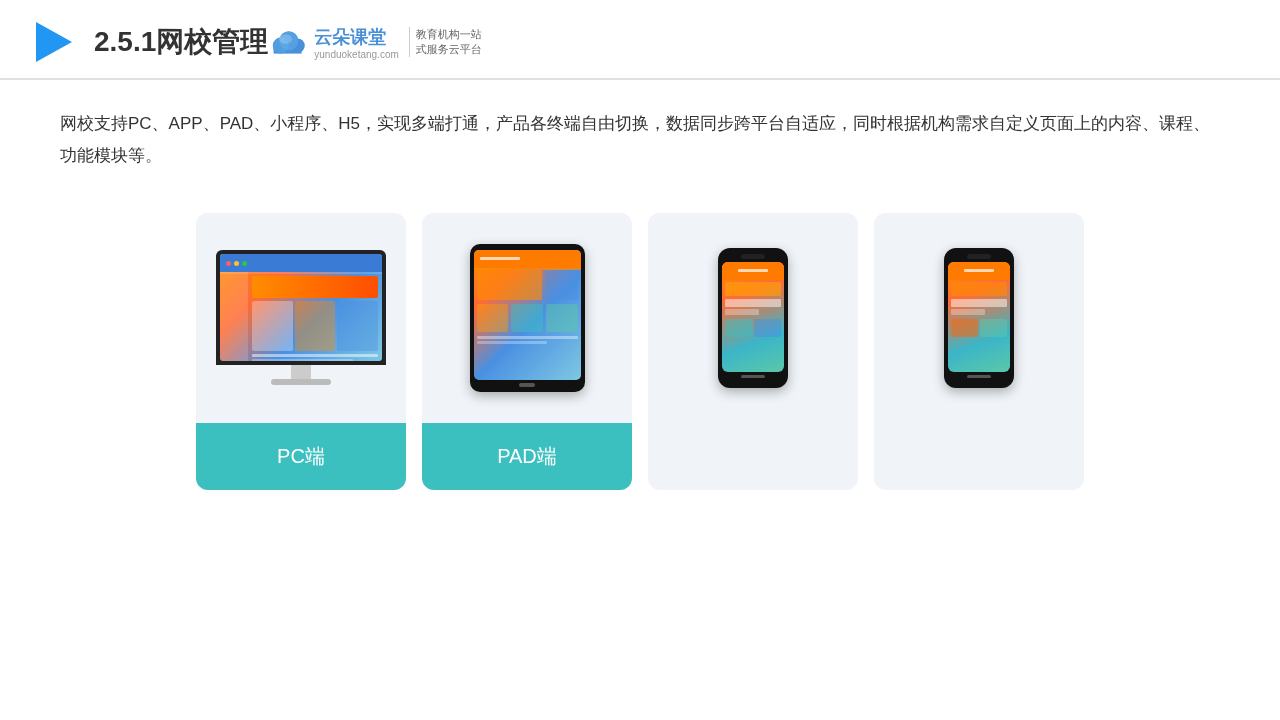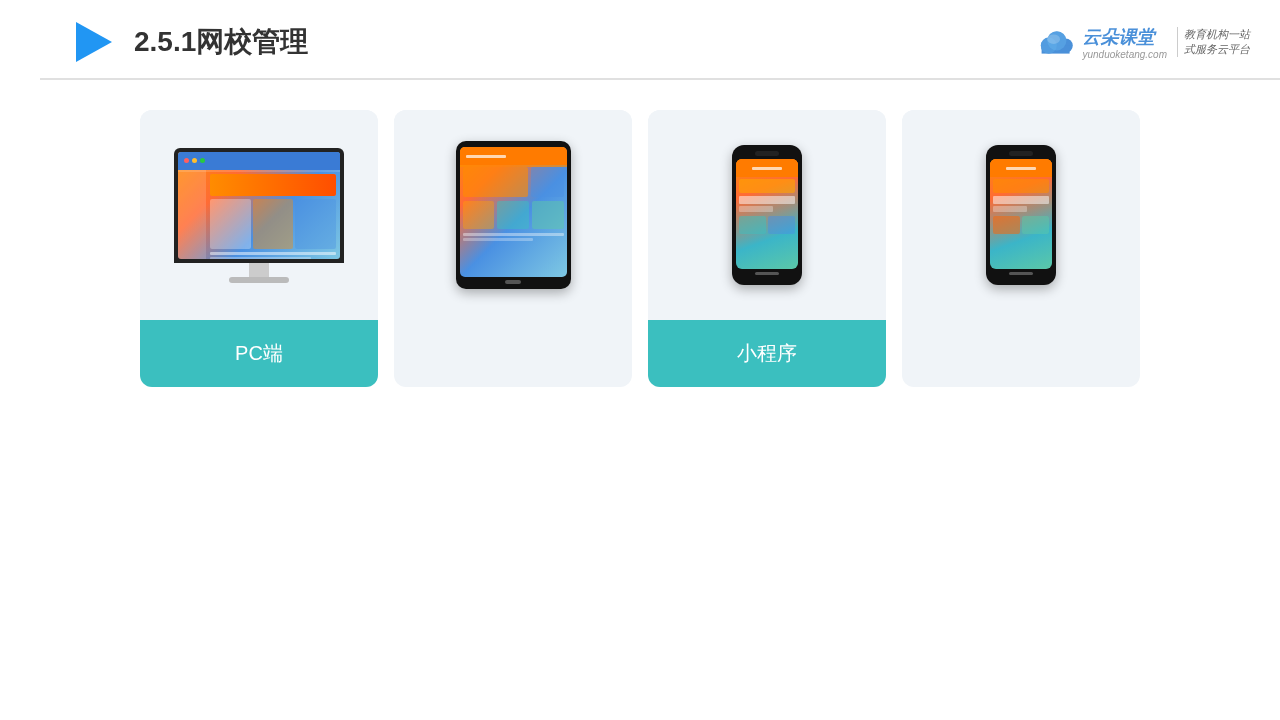--- a/index.html
+++ b/index.html
@@ -15,24 +15,23 @@
       width: 1280px;
       height: 720px;
       background: #ffffff;
       position: relative;
     }
 
     
     .header {
       display: flex;
       align-items: center;
-      justify-content: space-between;
+      justify-content: flex-start;
       padding: 18px 30px 12px 30px;
       border-bottom: 2px solid #e0e0e0;
-      margin-left: 40px;
     }
 
     .header-left {
       display: flex;
       align-items: center;
       gap: 16px;
     }
 
     .play-icon {
       width: 48px;
@@ -42,21 +41,20 @@
     .page-title {
       font-size: 28px;
       font-weight: bold;
       color: #333333;
     }
 
     .logo-area {
       display: flex;
       flex-direction: column;
       align-items: center;
-      font-style: italic;
     }
 
     .logo-cloud {
       display: flex;
       align-items: center;
       gap: 6px;
     }
 
     .logo-text-main {
       font-size: 18px;
@@ -88,21 +86,21 @@
     .cards-section {
       display: flex;
       gap: 16px;
       padding: 30px 60px 20px 60px;
       justify-content: center;
     }
 
     .device-card {
       background: #f0f4f8;
       border-radius: 12px;
-      width: 238px;
+      width: 210px;
       overflow: hidden;
       display: flex;
       flex-direction: column;
     }
 
     .card-image-area {
       height: 210px;
       display: flex;
       align-items: center;
       justify-content: center;
@@ -290,20 +288,21 @@
         <div>
           <div class="logo-text-main">云朵课堂</div>
           <div class="logo-url">yunduoketang.com</div>
         </div>
         <div class="logo-subtitle" style="white-space:pre-line;font-size:11px;color:#666;line-height:1.4;border-left:1px solid #ccc;padding-left:6px;margin-left:4px;">教育机构一站
 式服务云平台</div>
       </div>
     </div>
   </div>
 
+  <div class="description">网校支持PC、APP、PAD、小程序、H5，实现多端打通，产品各终端自由切换，数据同步跨平台自适应，同时根据机构需求自定义页面上的内容、课程、功能模块等。</div>
 
   <div class="cards-section">
 
     <div class="device-card">
       <div class="card-image-area">
         <div class="pc-monitor">
           <div class="monitor-screen-wrap">
             <div class="monitor-screen">
 
               <div style="position:absolute;top:0;left:0;right:0;height:18px;background:#3a7bd5;display:flex;align-items:center;padding:0 6px;gap:3px;">
@@ -354,20 +353,21 @@
                 <div style="flex:1;background:rgba(59,191,191,0.5);border-radius:2px;"></div>
                 <div style="flex:1;background:rgba(91,200,168,0.5);border-radius:2px;"></div>
               </div>
               <div style="height:3px;background:rgba(255,255,255,0.4);border-radius:1px;margin-bottom:2px;"></div>
               <div style="height:3px;background:rgba(255,255,255,0.3);border-radius:1px;width:70%;"></div>
             </div>
           </div>
           <div class="tablet-home"></div>
         </div>
       </div>
+      <div class="card-label">PAD端</div>
     </div>
 
     <div class="device-card">
       <div class="card-image-area">
         <div class="phone-device">
           <div class="phone-notch"></div>
           <div class="phone-screen">
             <div style="position:absolute;top:0;left:0;right:0;height:18px;background:#ff7b00;display:flex;align-items:center;justify-content:center;">
               <div style="width:30px;height:3px;background:rgba(255,255,255,0.7);border-radius:1px;"></div>
             </div>
@@ -377,21 +377,20 @@
               <div class="screen-line short" style="background:rgba(255,255,255,0.3);height:6px;margin-bottom:2px;border-radius:1px;"></div>
               <div style="display:flex;gap:2px;margin-top:4px;">
                 <div style="flex:1;height:18px;background:rgba(59,191,191,0.5);border-radius:2px;"></div>
                 <div style="flex:1;height:18px;background:rgba(74,144,226,0.5);border-radius:2px;"></div>
               </div>
             </div>
           </div>
           <div class="phone-home-bar"></div>
         </div>
       </div>
-      <div class="card-label">小程序</div>
     </div>
 
     <div class="device-card">
       <div class="card-image-area">
         <div class="phone-device">
           <div class="phone-notch"></div>
           <div class="phone-screen">
             <div style="position:absolute;top:0;left:0;right:0;height:18px;background:#ff7b00;display:flex;align-items:center;justify-content:center;">
               <div style="width:30px;height:3px;background:rgba(255,255,255,0.7);border-radius:1px;"></div>
             </div>

